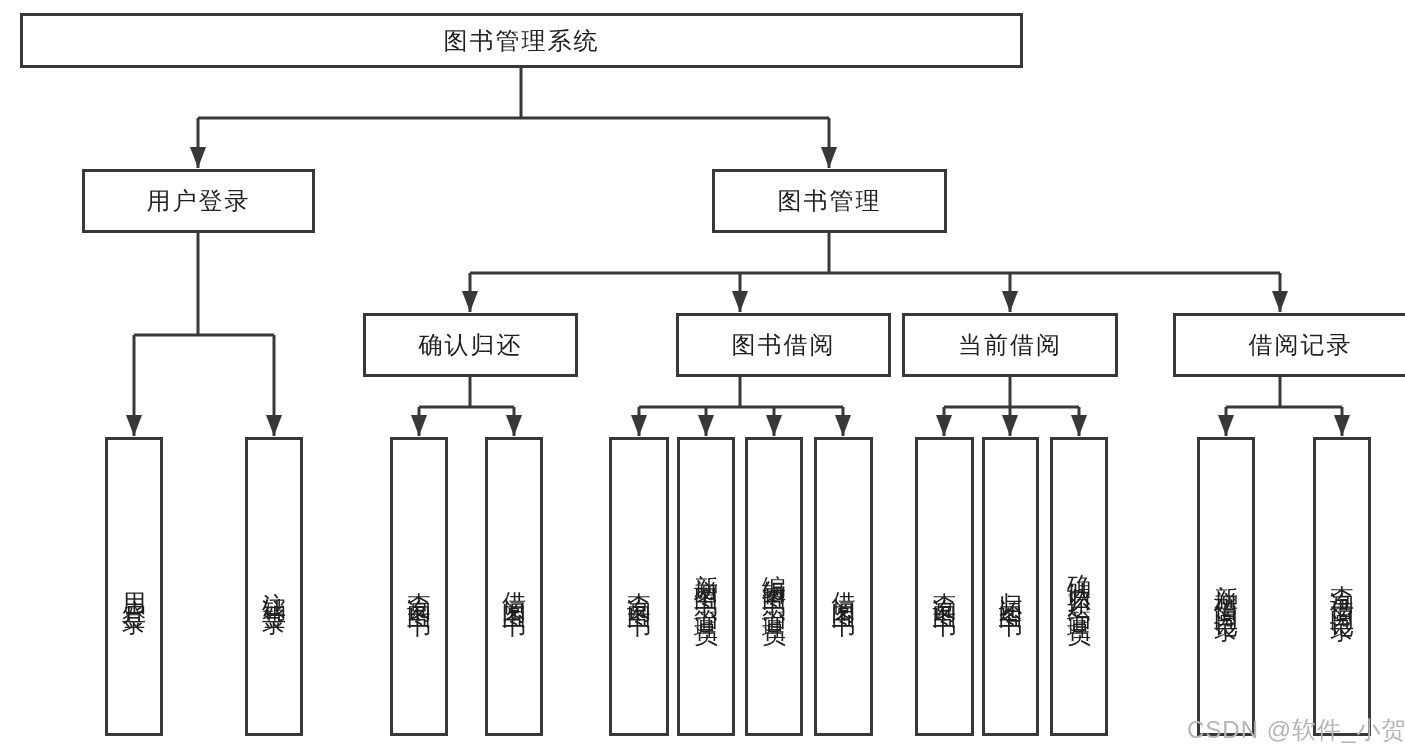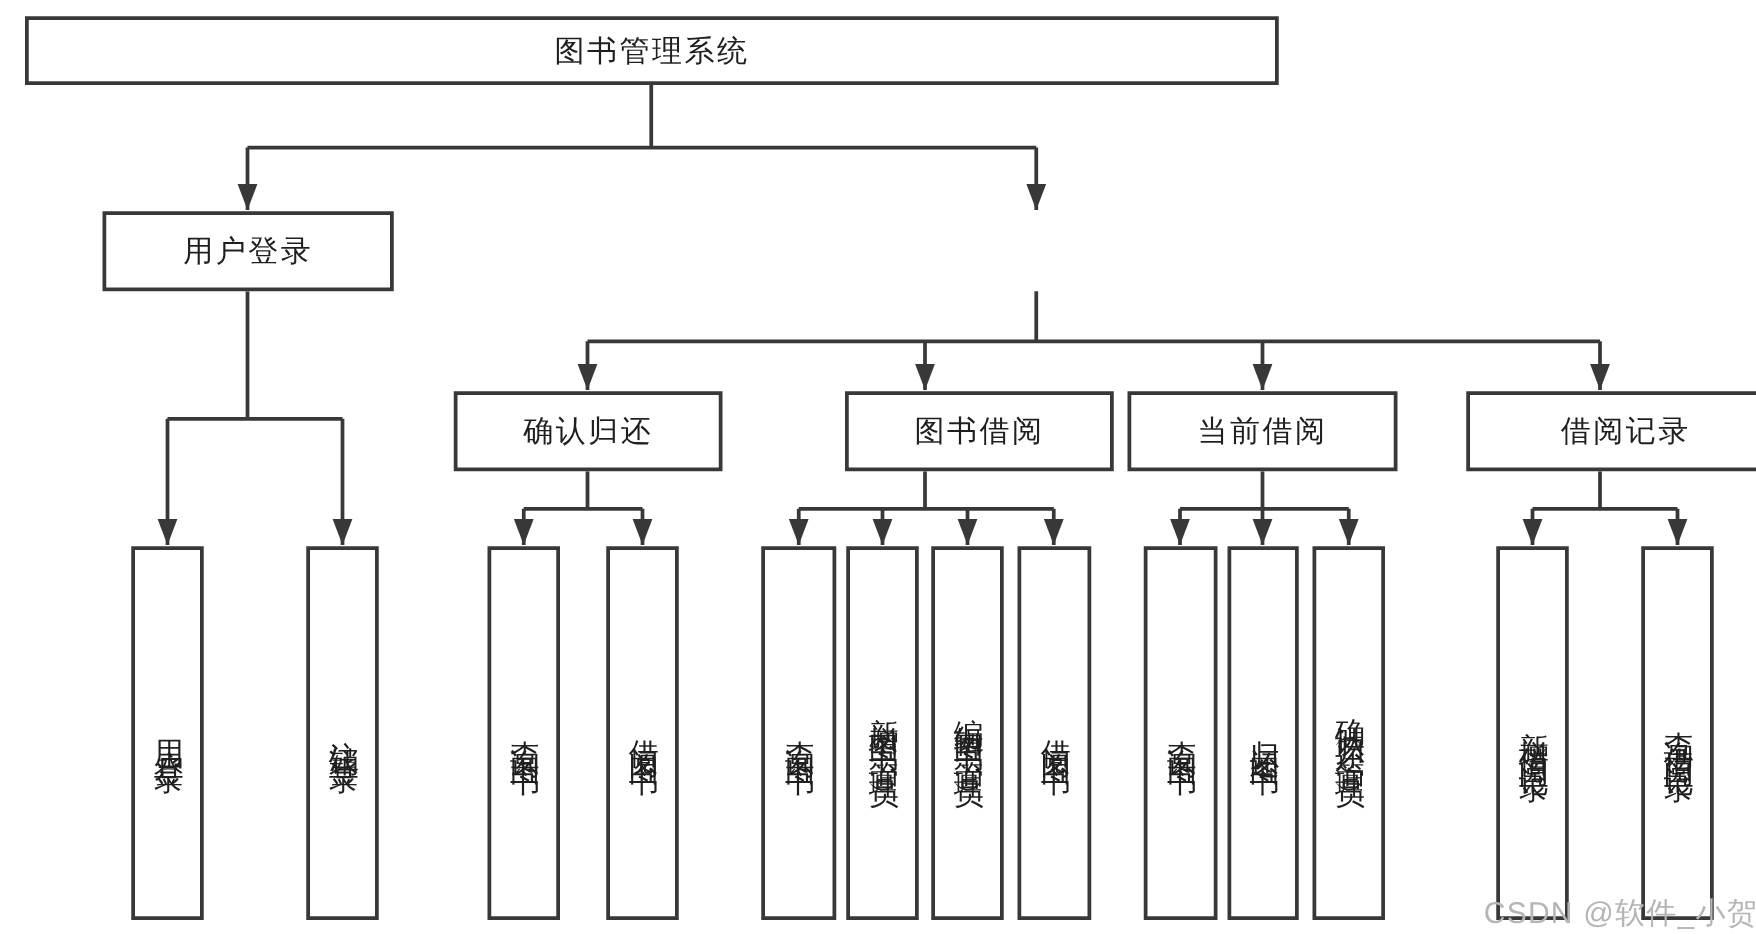--- a/index.html
+++ b/index.html
@@ -113,20 +113,21 @@
       <path d="M 1280 377 V 407"></path>
       <path d="M 1226 407 H 1342"></path>
       <path d="M 1226 407 V 436" marker-end="url(#arw)"></path>
       <path d="M 1342 407 V 436" marker-end="url(#arw)"></path>
     </g>
   </svg>
 
   <div id="nd-root" class="box hbox">图书管理系统</div>
 
   <div id="nd-user-login" class="box hbox">用户登录</div>
+  <div id="nd-book-mgmt" class="box hbox">图书管理</div>
 
   <div id="nd-new-book" class="box hbox l3">确认归还</div>
   <div id="nd-book-borrow" class="box hbox l3">图书借阅</div>
   <div id="nd-current-borrow" class="box hbox l3">当前借阅</div>
   <div id="nd-borrow-record" class="box hbox l3">借阅记录</div>
 
   <div id="lf-login" class="box leaf">
     <span class="vtext">用户登录</span>
   </div>
   <div id="lf-logout" class="box leaf">

